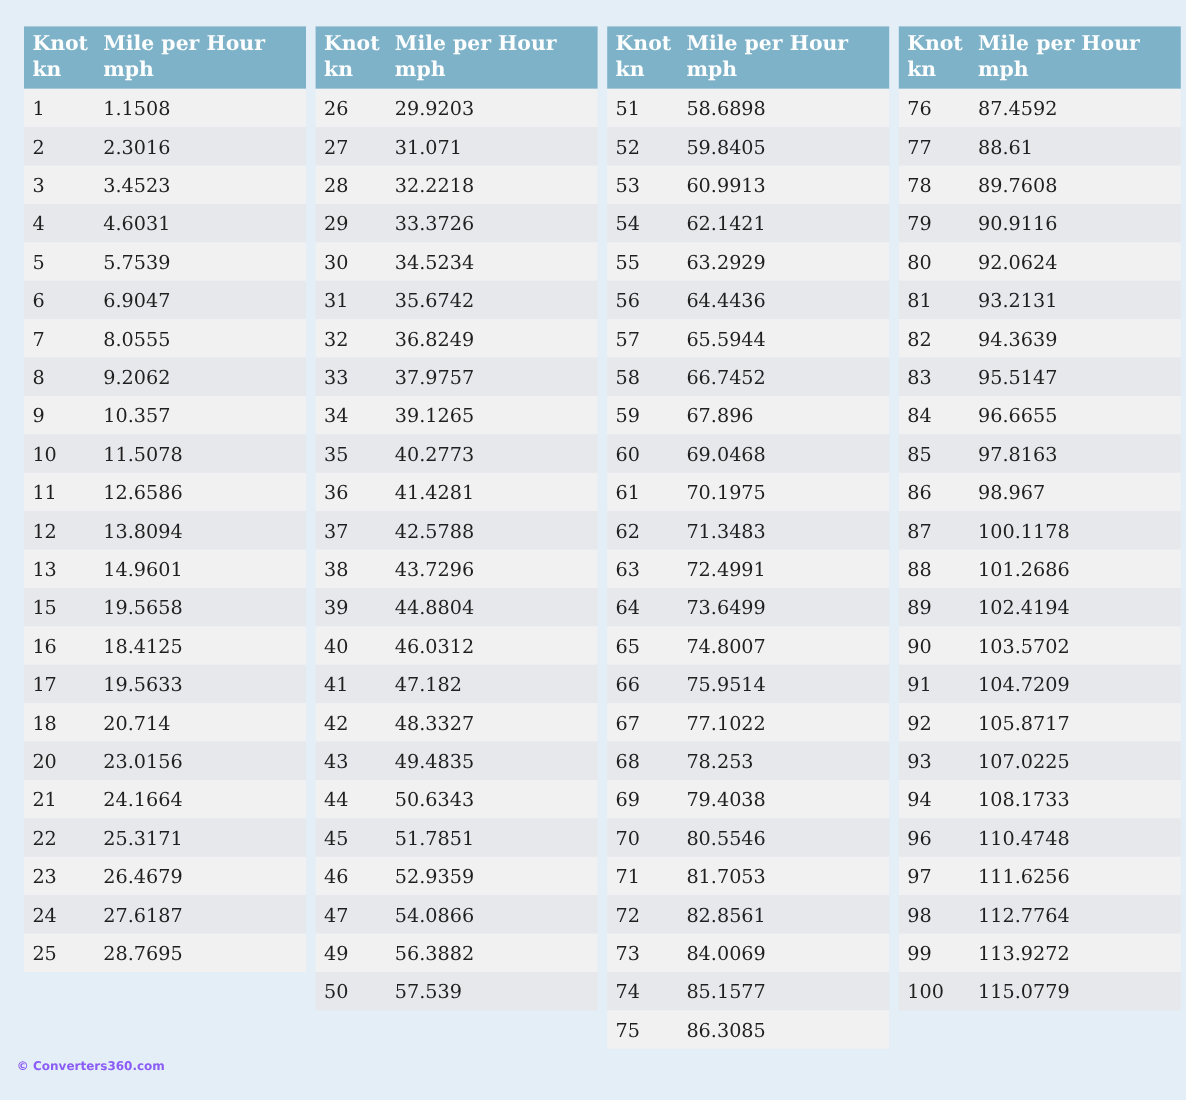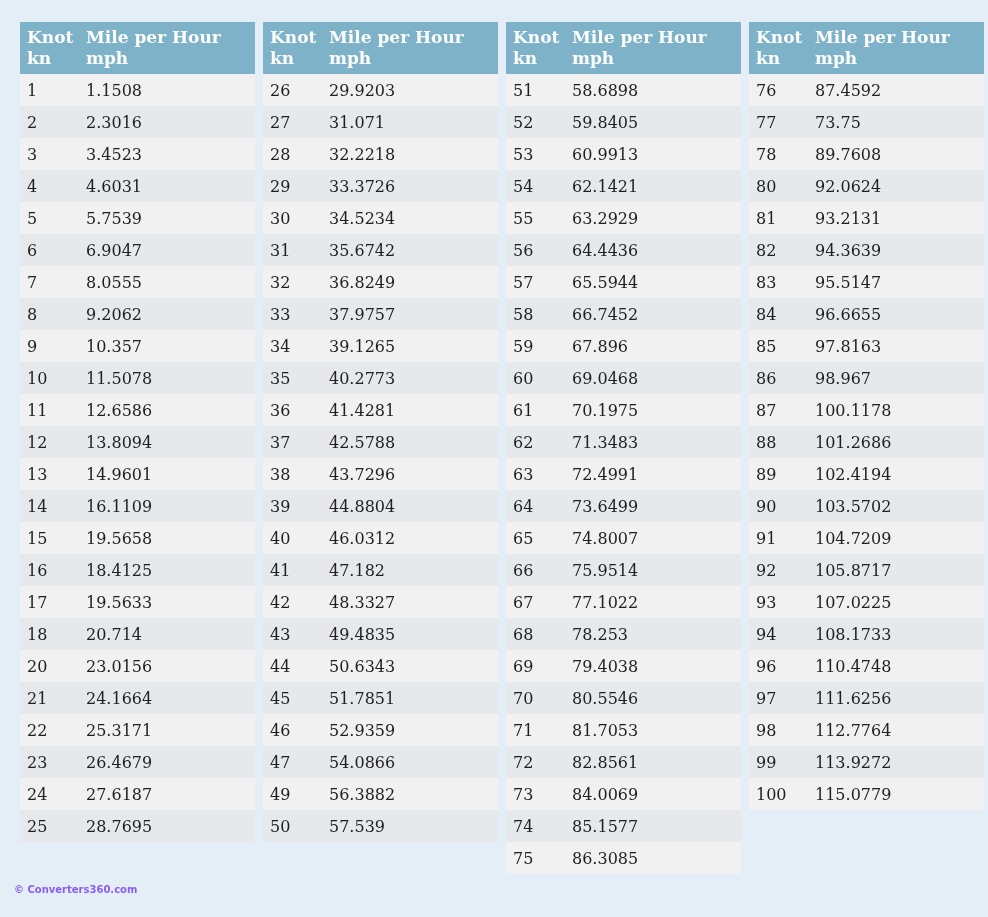--- a/index.html
+++ b/index.html
@@ -121,24 +121,20 @@
   <div class="trow">
     <div class="cell col-kn">12</div>
     <div class="cell col-mph">13.8094</div>
   </div>
 
   <div class="trow">
     <div class="cell col-kn">13</div>
     <div class="cell col-mph">14.9601</div>
   </div>
 
-  <div class="trow">
-    <div class="cell col-kn">14</div>
-    <div class="cell col-mph">16.1109</div>
-  </div>
 
   <div class="trow">
     <div class="cell col-kn">15</div>
     <div class="cell col-mph">19.5658</div>
   </div>
 
   <div class="trow">
     <div class="cell col-kn">16</div>
     <div class="cell col-mph">18.4125</div>
   </div>
@@ -472,28 +468,32 @@
       </div>
     </div>
     <div class="tbody">
   <div class="trow">
     <div class="cell col-kn">76</div>
     <div class="cell col-mph">87.4592</div>
   </div>
 
   <div class="trow">
     <div class="cell col-kn">77</div>
-    <div class="cell col-mph">73.75</div>
+    <div class="cell col-mph">88.61</div>
   </div>
 
   <div class="trow">
     <div class="cell col-kn">78</div>
     <div class="cell col-mph">89.7608</div>
   </div>
 
+  <div class="trow">
+    <div class="cell col-kn">79</div>
+    <div class="cell col-mph">90.9116</div>
+  </div>
 
   <div class="trow">
     <div class="cell col-kn">80</div>
     <div class="cell col-mph">92.0624</div>
   </div>
 
   <div class="trow">
     <div class="cell col-kn">81</div>
     <div class="cell col-mph">93.2131</div>
   </div>

